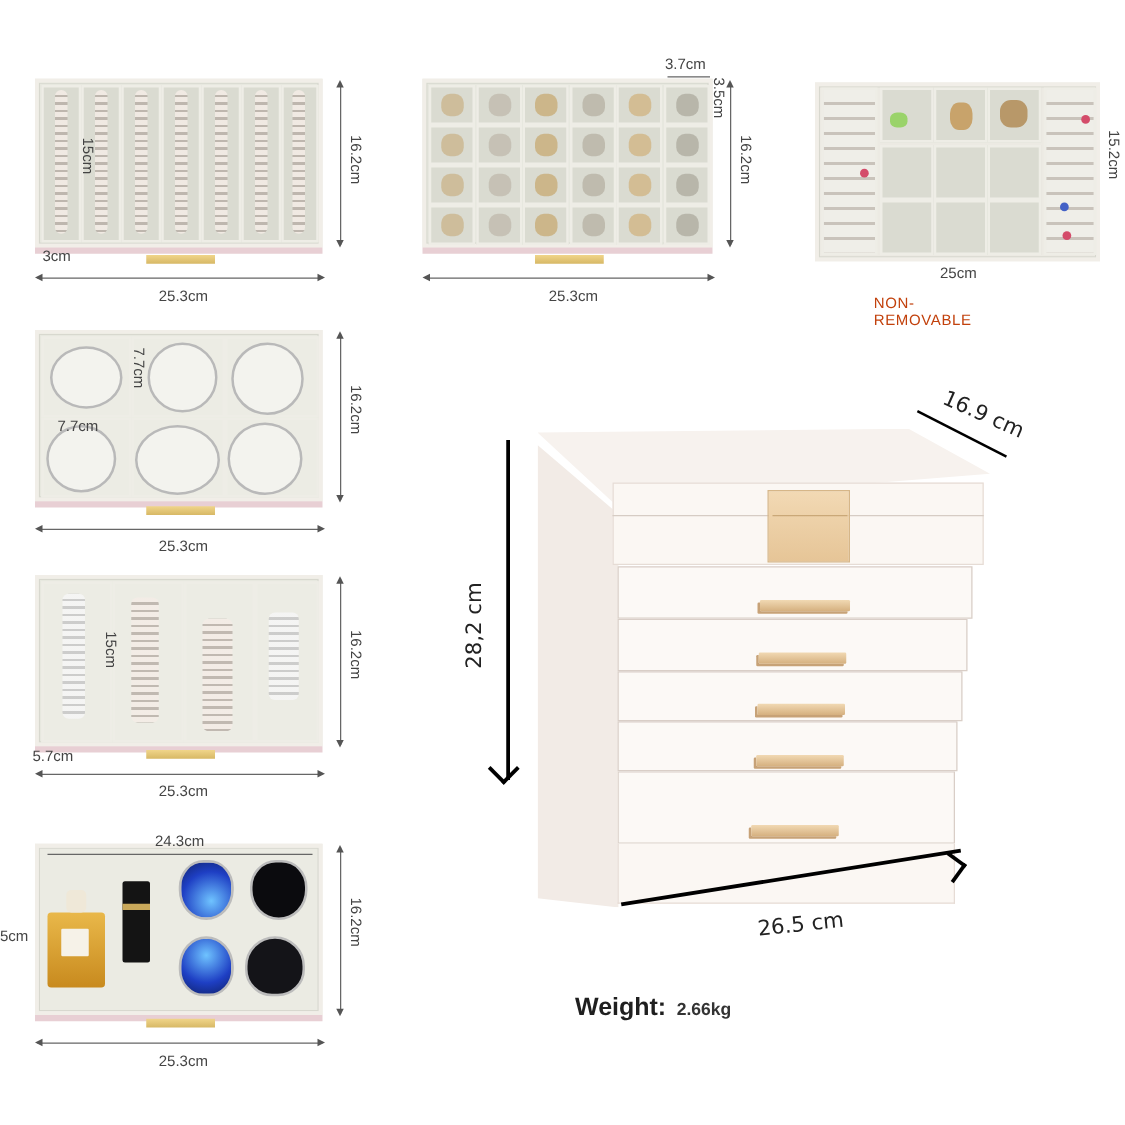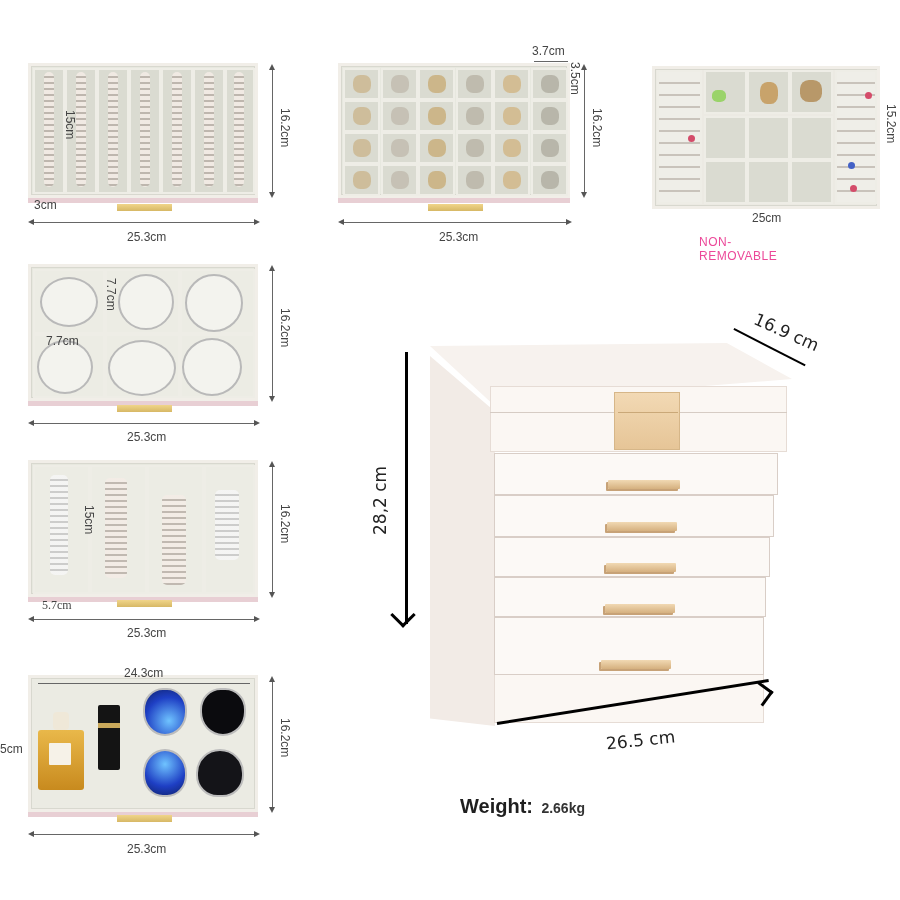--- a/index.html
+++ b/index.html
@@ -24,21 +24,21 @@
   .ah-l { border-top: 3px solid transparent; border-bottom: 3px solid transparent; border-right: 6px solid #555; }
   .ah-r { border-top: 3px solid transparent; border-bottom: 3px solid transparent; border-left: 6px solid #555; }
   .ah-u { border-left: 3px solid transparent; border-right: 3px solid transparent; border-bottom: 6px solid #555; }
   .ah-d { border-left: 3px solid transparent; border-right: 3px solid transparent; border-top: 6px solid #555; }
 
   .pearl { position: absolute; width: 10px; border-radius: 5px;
     background: repeating-linear-gradient(#f4ece6 0 4px, #b9b0a8 4px 6px); opacity: .85; }
   .bangle { position: absolute; border: 2px solid #b9b9b9; border-radius: 50%; background: #f3f3ee; }
   .jewel { position: absolute; border-radius: 40%; }
 
-  .nonremovable { position: absolute; font-size: 12px; letter-spacing: 0.5px; color: #ec4899; }
+  .nonremovable { position: absolute; font-size: 12px; letter-spacing: 0.5px; color: #c2410c; }
 
   
   .box-side { position: absolute; background: #f2ebe6; }
   .box-top { position: absolute; background: #f7f2ee; }
   .box-front { position: absolute; background: #fbf7f3; border: 1px solid #e6dcd5; }
   .drawer { position: absolute; background: #fcf9f6; border: 1px solid #d9cec7; }
   .pull { position: absolute; height: 9px; background: linear-gradient(#f1d9b3, #d5b07f); border-radius: 1px; box-shadow: -2px 2px 0 #c7a277; }
   .clasp { position: absolute; background: linear-gradient(#f2d9b4, #e6c597); border: 1px solid #d6b688; }
 
   .big-arrow-line { position: absolute; background: #000; }
@@ -231,21 +231,21 @@
   <div class="cell light" style="left:90px;top:465px;width:57px;height:129px;"></div>
   <div class="cell light" style="left:147px;top:465px;width:57px;height:129px;"></div>
   <div class="cell light" style="left:204px;top:465px;width:51px;height:129px;"></div>
   <div class="pearl" style="left:50px;top:475px;width:18px;height:100px;background:repeating-linear-gradient(#f6f6f6 0 4px,#c7c7c7 4px 6px);"></div>
   <div class="pearl" style="left:105px;top:478px;width:22px;height:100px;"></div>
   <div class="pearl" style="left:162px;top:495px;width:24px;height:90px;"></div>
   <div class="pearl" style="left:215px;top:490px;width:24px;height:70px;background:repeating-linear-gradient(#f6f6f6 0 4px,#c7c7c7 4px 6px);"></div>
   <div class="tray-front" style="left:28px;top:597px;width:230px;"></div>
   <div class="tray-handle" style="left:117px;top:600px;width:55px;"></div>
   <div class="dim-text vert" style="left:96px;top:505px;">15cm</div>
-  <div class="dim-text" style="left:42px;top:598px;font-family:Liberation Serif, serif;">5.7cm</div>
+  <div class="dim-text" style="left:26px;top:598px;">5.7cm</div>
   <div class="vline" style="left:272px;top:463px;height:133px;"></div>
   <div class="ah-u" style="left:269px;top:461px;"></div>
   <div class="ah-d" style="left:269px;top:592px;"></div>
   <div class="dim-text vert" style="left:292px;top:504px;">16.2cm</div>
   <div class="hline" style="left:30px;top:619px;width:228px;"></div>
   <div class="ah-l" style="left:28px;top:616px;"></div>
   <div class="ah-r" style="left:254px;top:616px;"></div>
   <div class="dim-text" style="left:127px;top:626px;">25.3cm</div>
 </div>
 

